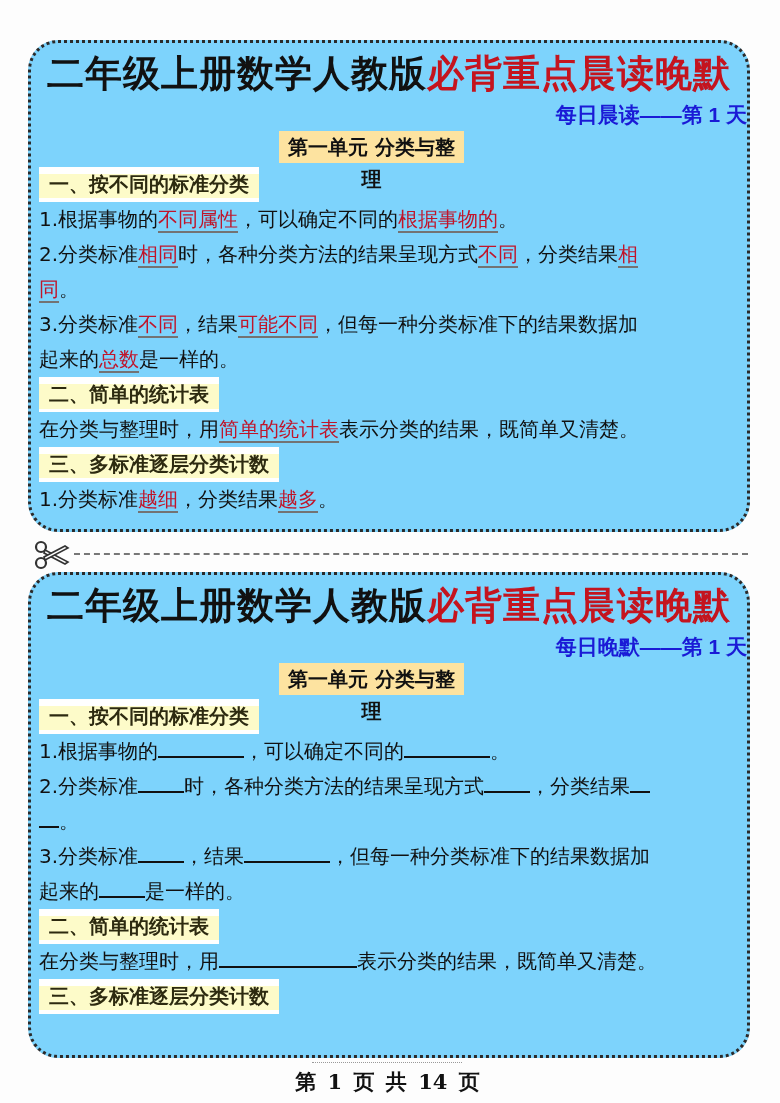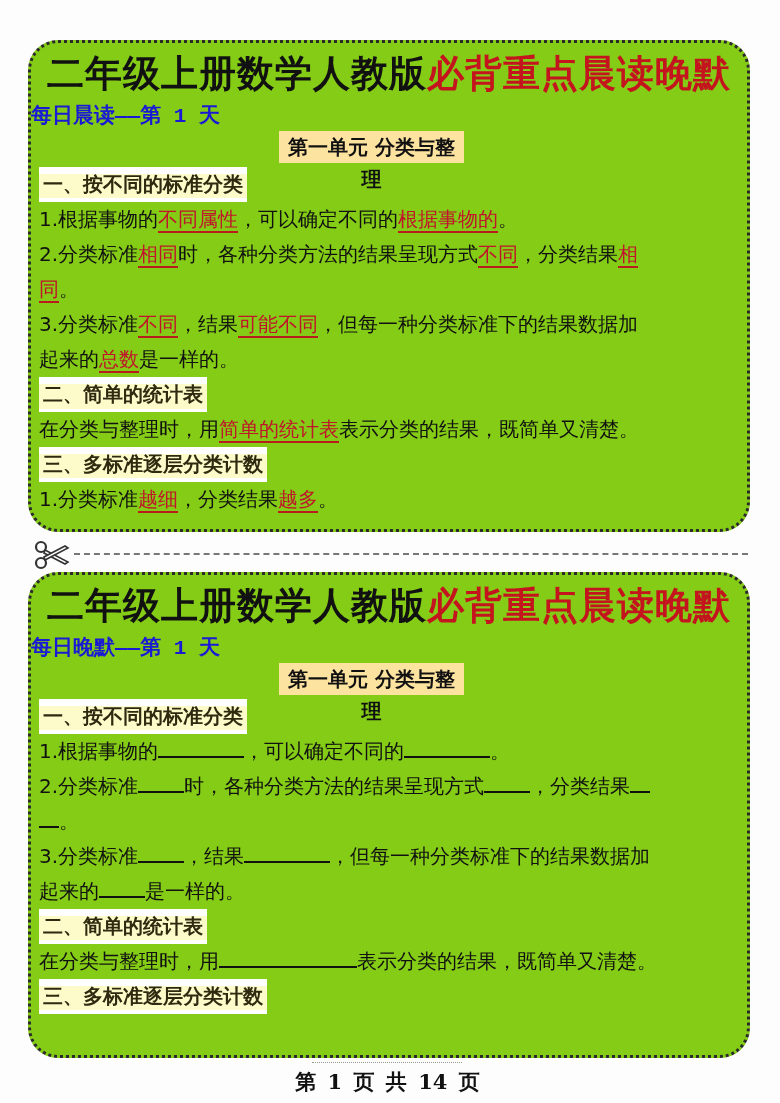--- a/index.html
+++ b/index.html
@@ -3,50 +3,50 @@
 <meta charset="utf-8">
 <style>
   html, body { margin:0; padding:0; }
   body {
     width:780px; height:1103px; background:#fdfdfd; position:relative; overflow:hidden;
     font-family:"DejaVu Sans","Liberation Sans",sans-serif; color:#111;
   }
   .card {
     position:absolute; left:28px; width:722px;
     border:3px dotted #2a2a2a; border-radius:30px; box-sizing:border-box;
-    background:#84cc16;
+    background:#7dd3fc;
   }
   .card.top { top:40px; height:492px; }
   .card.bottom { top:572px; height:486px; }
   .main-title {
     position:absolute; top:6px; left:0; right:0; text-align:center;
     font-size:37px; font-weight:bold; letter-spacing:1px; font-family:"DejaVu Serif","Liberation Serif",serif;
     white-space:nowrap;
   }
   .main-title .black { color:#111; }
   .main-title .red { color:#c4141e; }
   .subtitle {
-    position:absolute; top:58px; left:0; right:0; text-align:left;
-    font-size:21px; color:#1a1ad6; font-family:Liberation Mono, monospace; font-weight:bold;
+    position:absolute; top:58px; left:0; right:0; text-align:right;
+    font-size:21px; color:#1a1ad6; font-family:Liberation Sans, sans-serif; font-weight:bold;
   }
   .unit {
     position:absolute; top:88px; left:248px; width:185px; height:32px;
     background:#fde3a0; text-align:center; line-height:32px;
     font-size:20px; font-weight:bold; font-family:"DejaVu Serif","Liberation Serif",serif;
   }
   .body-lines { position:absolute; left:8px; top:124px; right:6px; }
   .line {
     font-size:20px; line-height:35px; white-space:nowrap; height:35px;
   }
   .heading {
     display:inline-block; font-size:20px; font-weight:bold; color:#2d2a10;
     background:linear-gradient(#fff 20%, #fdfbc9 20%, #fdfbc9 90%, #fff 90%);
-    padding:0 4px;
+    padding:0 10px;
   }
-  .ans { color:#c0152a; border-bottom:2px solid #b91c1c; }
+  .ans { color:#c0152a; border-bottom:2px solid #737373; }
   .blank { display:inline-block; border-bottom:2px solid #111; height:22px; vertical-align:baseline; }
   .cut {
     position:absolute; top:548px; left:34px; width:714px; height:12px;
   }
   .cut .scissors { position:absolute; left:0; top:-8px; width:38px; height:30px; }
   .cut .dash { position:absolute; left:40px; right:0; top:5px; border-top:2px dashed #777; }
   .footer {
     position:absolute; top:1068px; left:0; right:16px; text-align:center; font-size:21px; font-weight:bold;
     font-family:"DejaVu Serif","Liberation Serif",serif; word-spacing:4px;margin-left:11px;
   }

